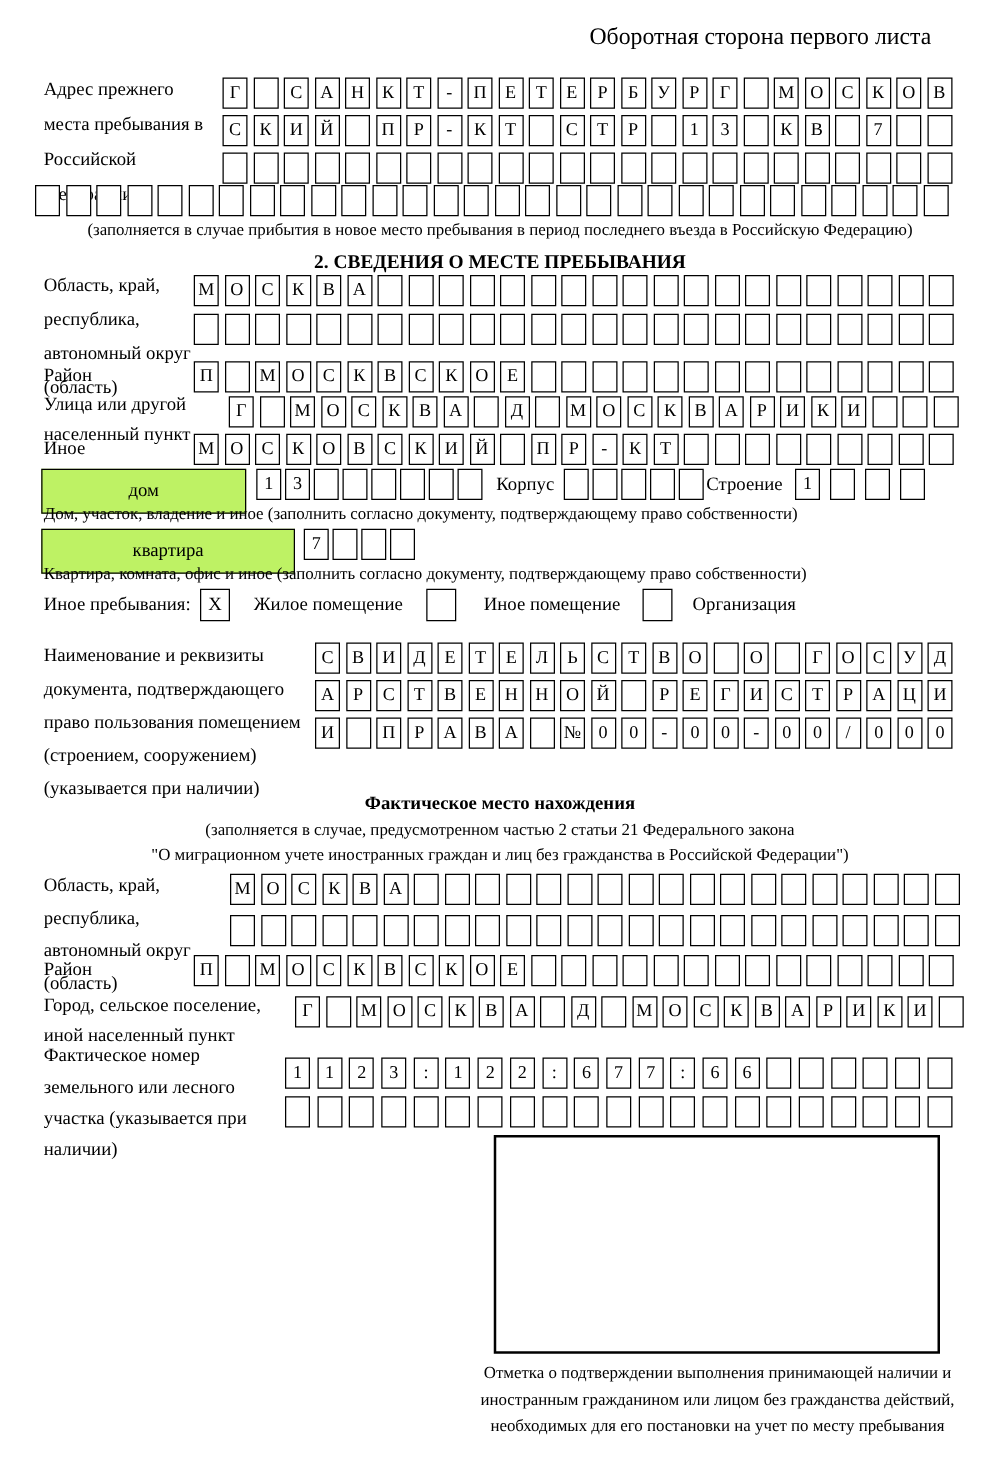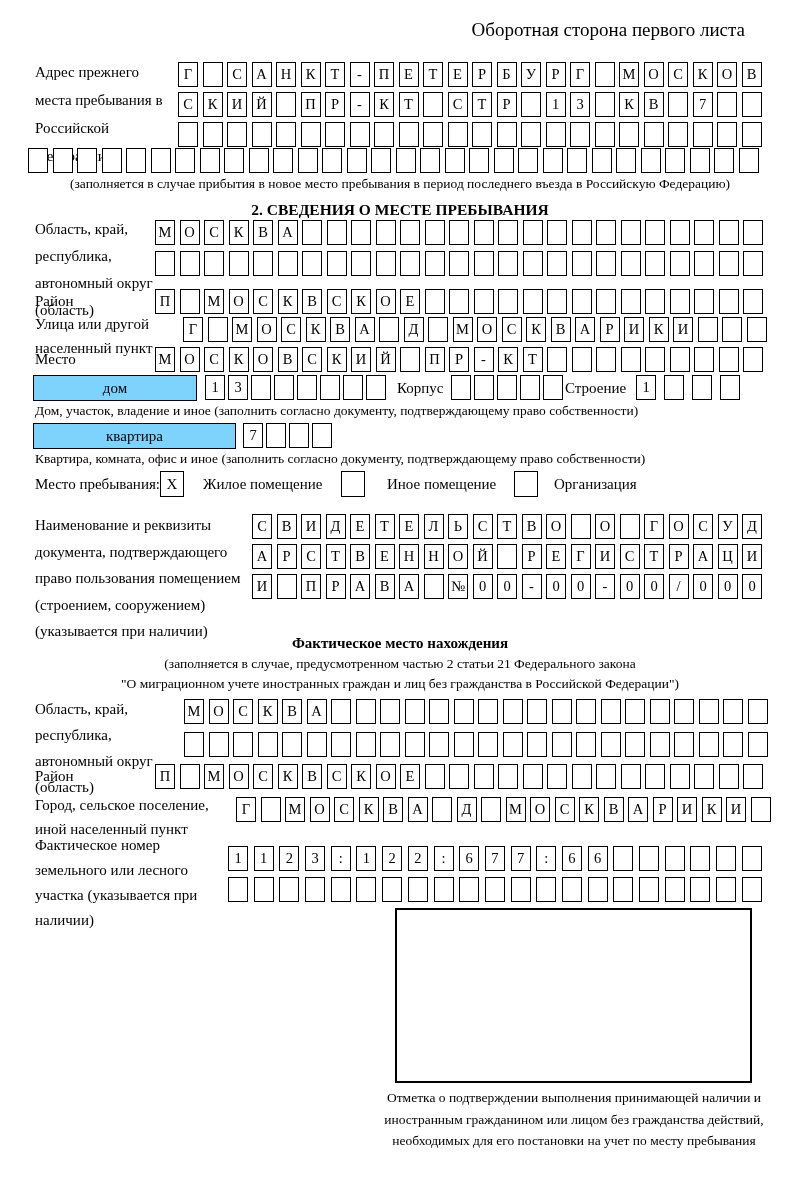--- a/index.html
+++ b/index.html
@@ -16,21 +16,21 @@
   .boxrow{display:flex;gap:4.5px;}
   .boxrow.tight{gap:3px;}
   .boxrow.wide{gap:5.7px;}
   .boxrow.xwide{gap:8px;}
   .cell{
     flex:none;width:20px;height:25px;box-sizing:border-box;
     border:1.6px solid #000;display:flex;align-items:center;justify-content:center;
     font-size:14.5px;font-family:"Liberation Serif","DejaVu Serif",serif;background:#fff;
   }
   .widebox{
-    box-sizing:border-box;border:1.8px solid #000;height:26px;background:#7dd3fc;
+    box-sizing:border-box;border:1.8px solid #000;height:36px;background:#bef264;
     display:flex;align-items:center;justify-content:center;font-size:15px;
   }
   .chk{
     box-sizing:border-box;border:1.6px solid #000;width:24px;height:26px;background:#fff;
     display:flex;align-items:center;justify-content:center;font-size:15px;
   }
   .stampbox{box-sizing:border-box;border:2px solid #000;background:#fff;}
 </style>
 </head>
 <body>
@@ -262,21 +262,21 @@
       <span class="cell">А</span>
       <span class="cell">Р</span>
       <span class="cell">И</span>
       <span class="cell">К</span>
       <span class="cell">И</span>
       <span class="cell"></span>
       <span class="cell"></span>
       <span class="cell"></span>
     </div>
 
-  <div class="abs lbl" style="top:346px;left:35px;">Место</div>
+  <div class="abs lbl" style="top:346px;left:35px;">Иное</div>
   <div class="abs boxrow" style="top:347px;left:155px;">
       <span class="cell">М</span>
       <span class="cell">О</span>
       <span class="cell">С</span>
       <span class="cell">К</span>
       <span class="cell">О</span>
       <span class="cell">В</span>
       <span class="cell">С</span>
       <span class="cell">К</span>
       <span class="cell">И</span>
@@ -330,21 +330,21 @@
   <div class="abs cap" style="top:403px;left:35px;width:740px;">Дом, участок, владение и иное (заполнить согласно документу, подтверждающему право собственности)</div>
   <div class="abs boxrow tight" style="top:423px;left:243px;">
       <span class="cell">7</span>
       <span class="cell"></span>
       <span class="cell"></span>
       <span class="cell"></span>
     </div>
 
   <div class="abs cap" style="top:451px;left:35px;width:740px;">Квартира, комната, офис и иное (заполнить согласно документу, подтверждающему право собственности)</div>
 
-  <div class="abs lbl" style="top:471px;left:35px;line-height:26px;">Место пребывания:</div>
+  <div class="abs lbl" style="top:471px;left:35px;line-height:26px;">Иное пребывания:</div>
   <div class="abs chk" style="top:471px;left:160px;">X</div>
   <div class="abs lbl" style="top:471px;left:203px;line-height:26px;">Жилое помещение</div>
   <div class="abs chk" style="top:471px;left:341px;"></div>
   <div class="abs lbl" style="top:471px;left:387px;line-height:26px;">Иное помещение</div>
   <div class="abs chk" style="top:471px;left:514px;"></div>
   <div class="abs lbl" style="top:471px;left:554px;line-height:26px;">Организация</div>
 
   <div class="abs lbl" style="top:512px;left:35px;width:212px;line-height:26.5px;">Наименование и реквизиты документа, подтверждающего право пользования помещением (строением, сооружением) (указывается при наличии)</div>
   <div class="abs boxrow" style="top:514px;left:252px;">
       <span class="cell">С</span>

